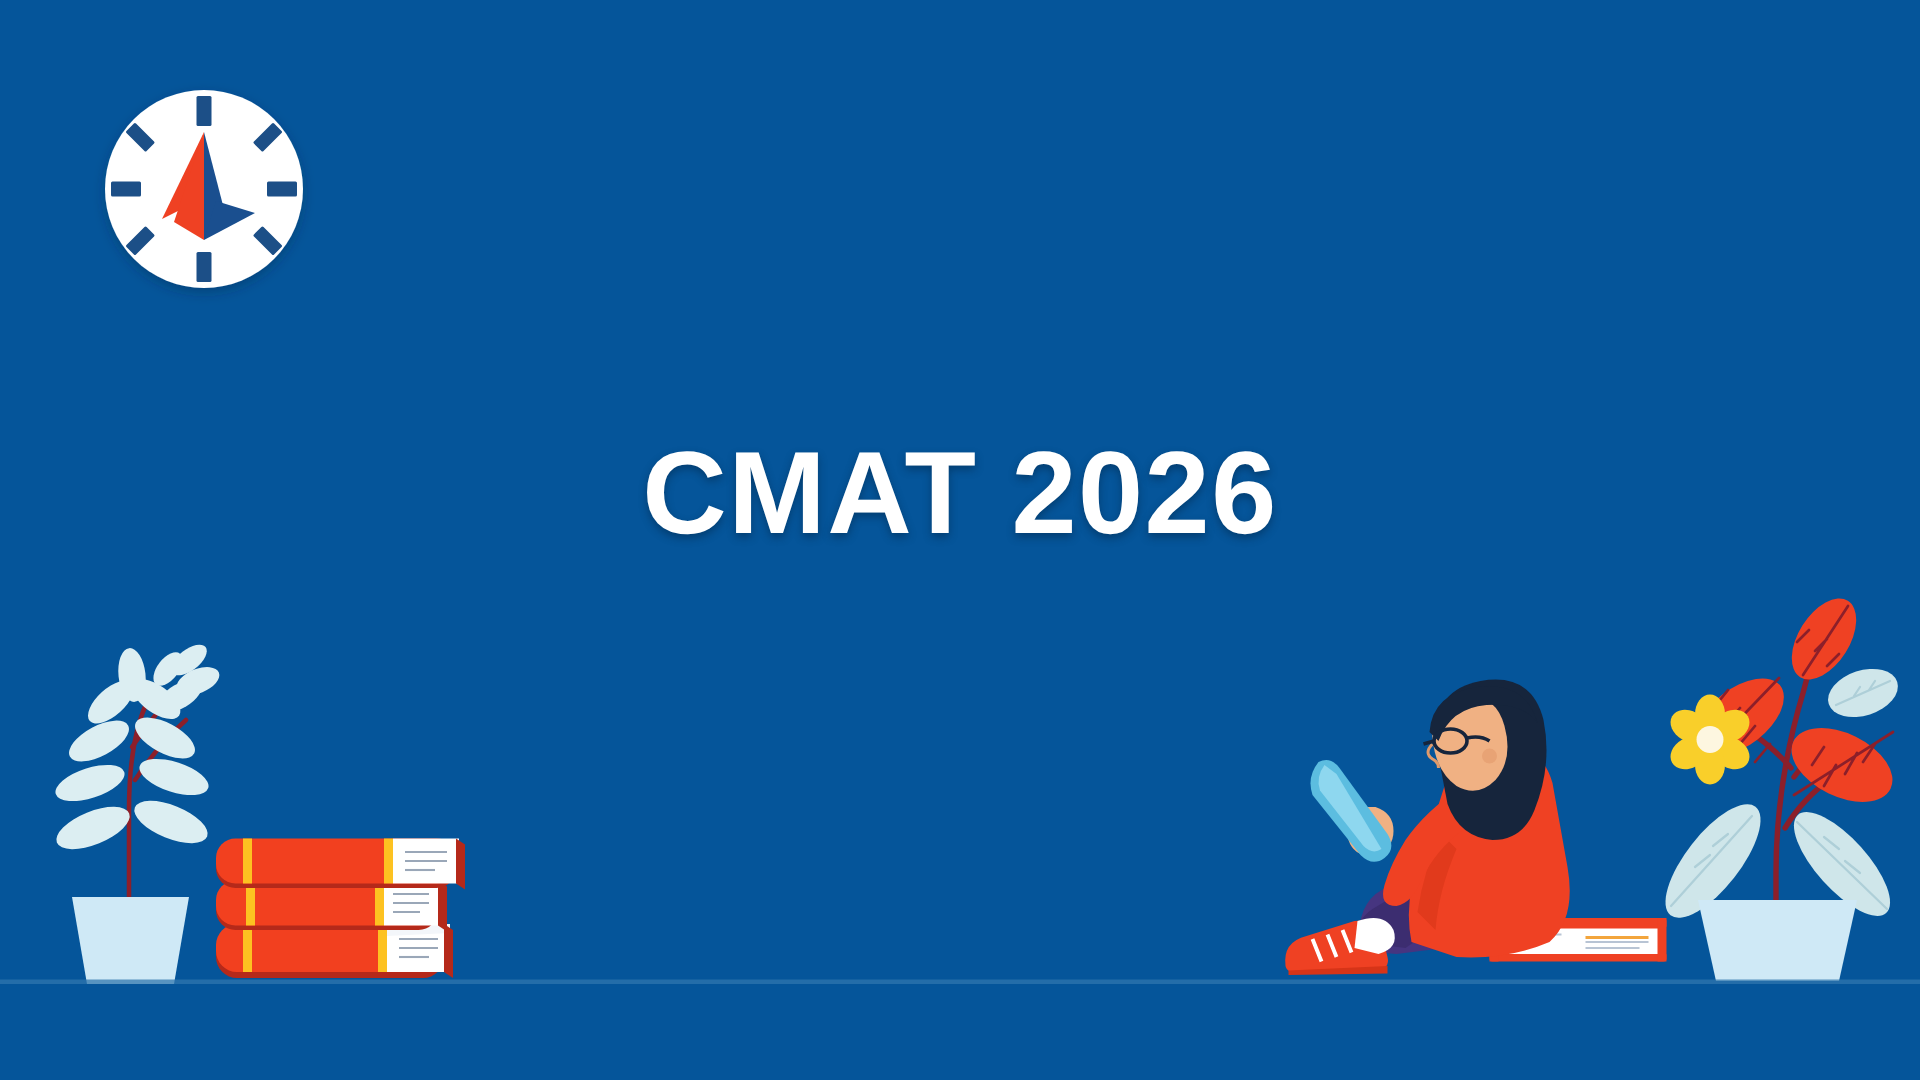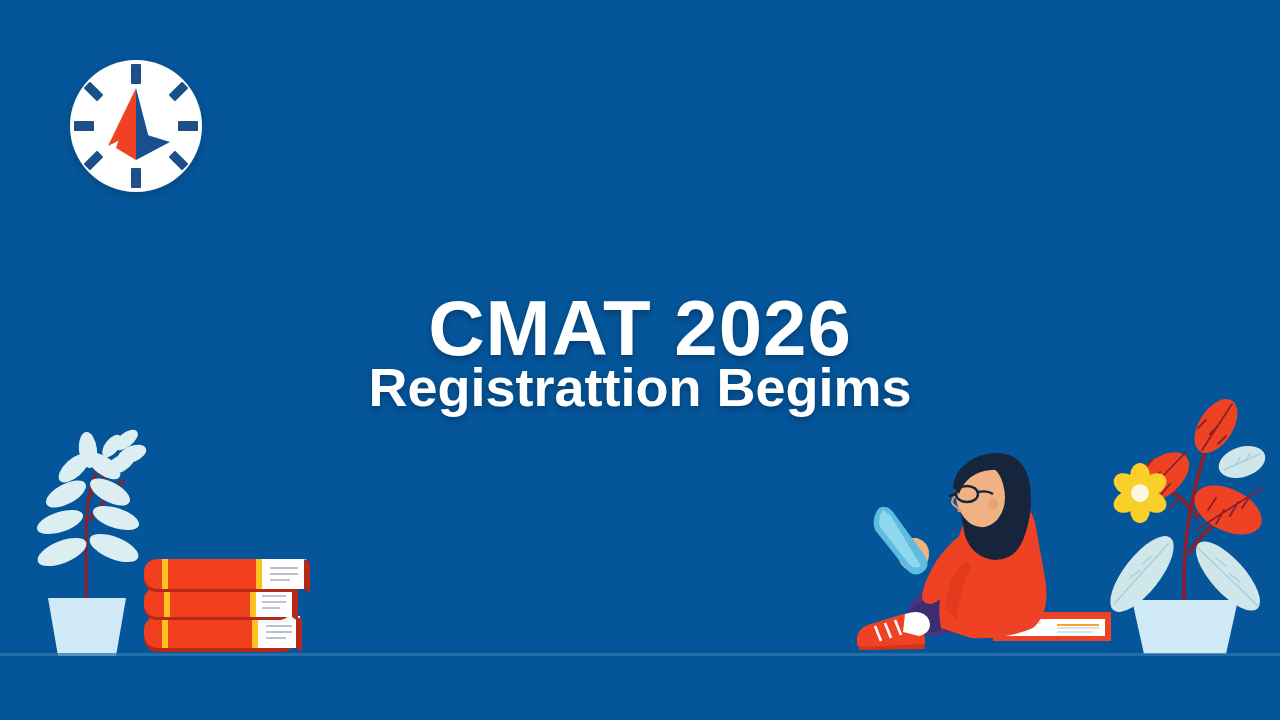--- a/index.html
+++ b/index.html
@@ -300,16 +300,15 @@
     </g>
 
     <polygon points="34,208 140,208 128,262 46,262" fill="#cfe9f6"></polygon>
   </svg>
 
   <div class="ground-line"></div>
   <div class="ground-fill"></div>
 
   <div class="headline">
     <div class="line line-1">CMAT 2026</div>
-    <div class="line line-2">Registrattion Begims</div>
   </div>
 
 </div>
 
 </body></html>

